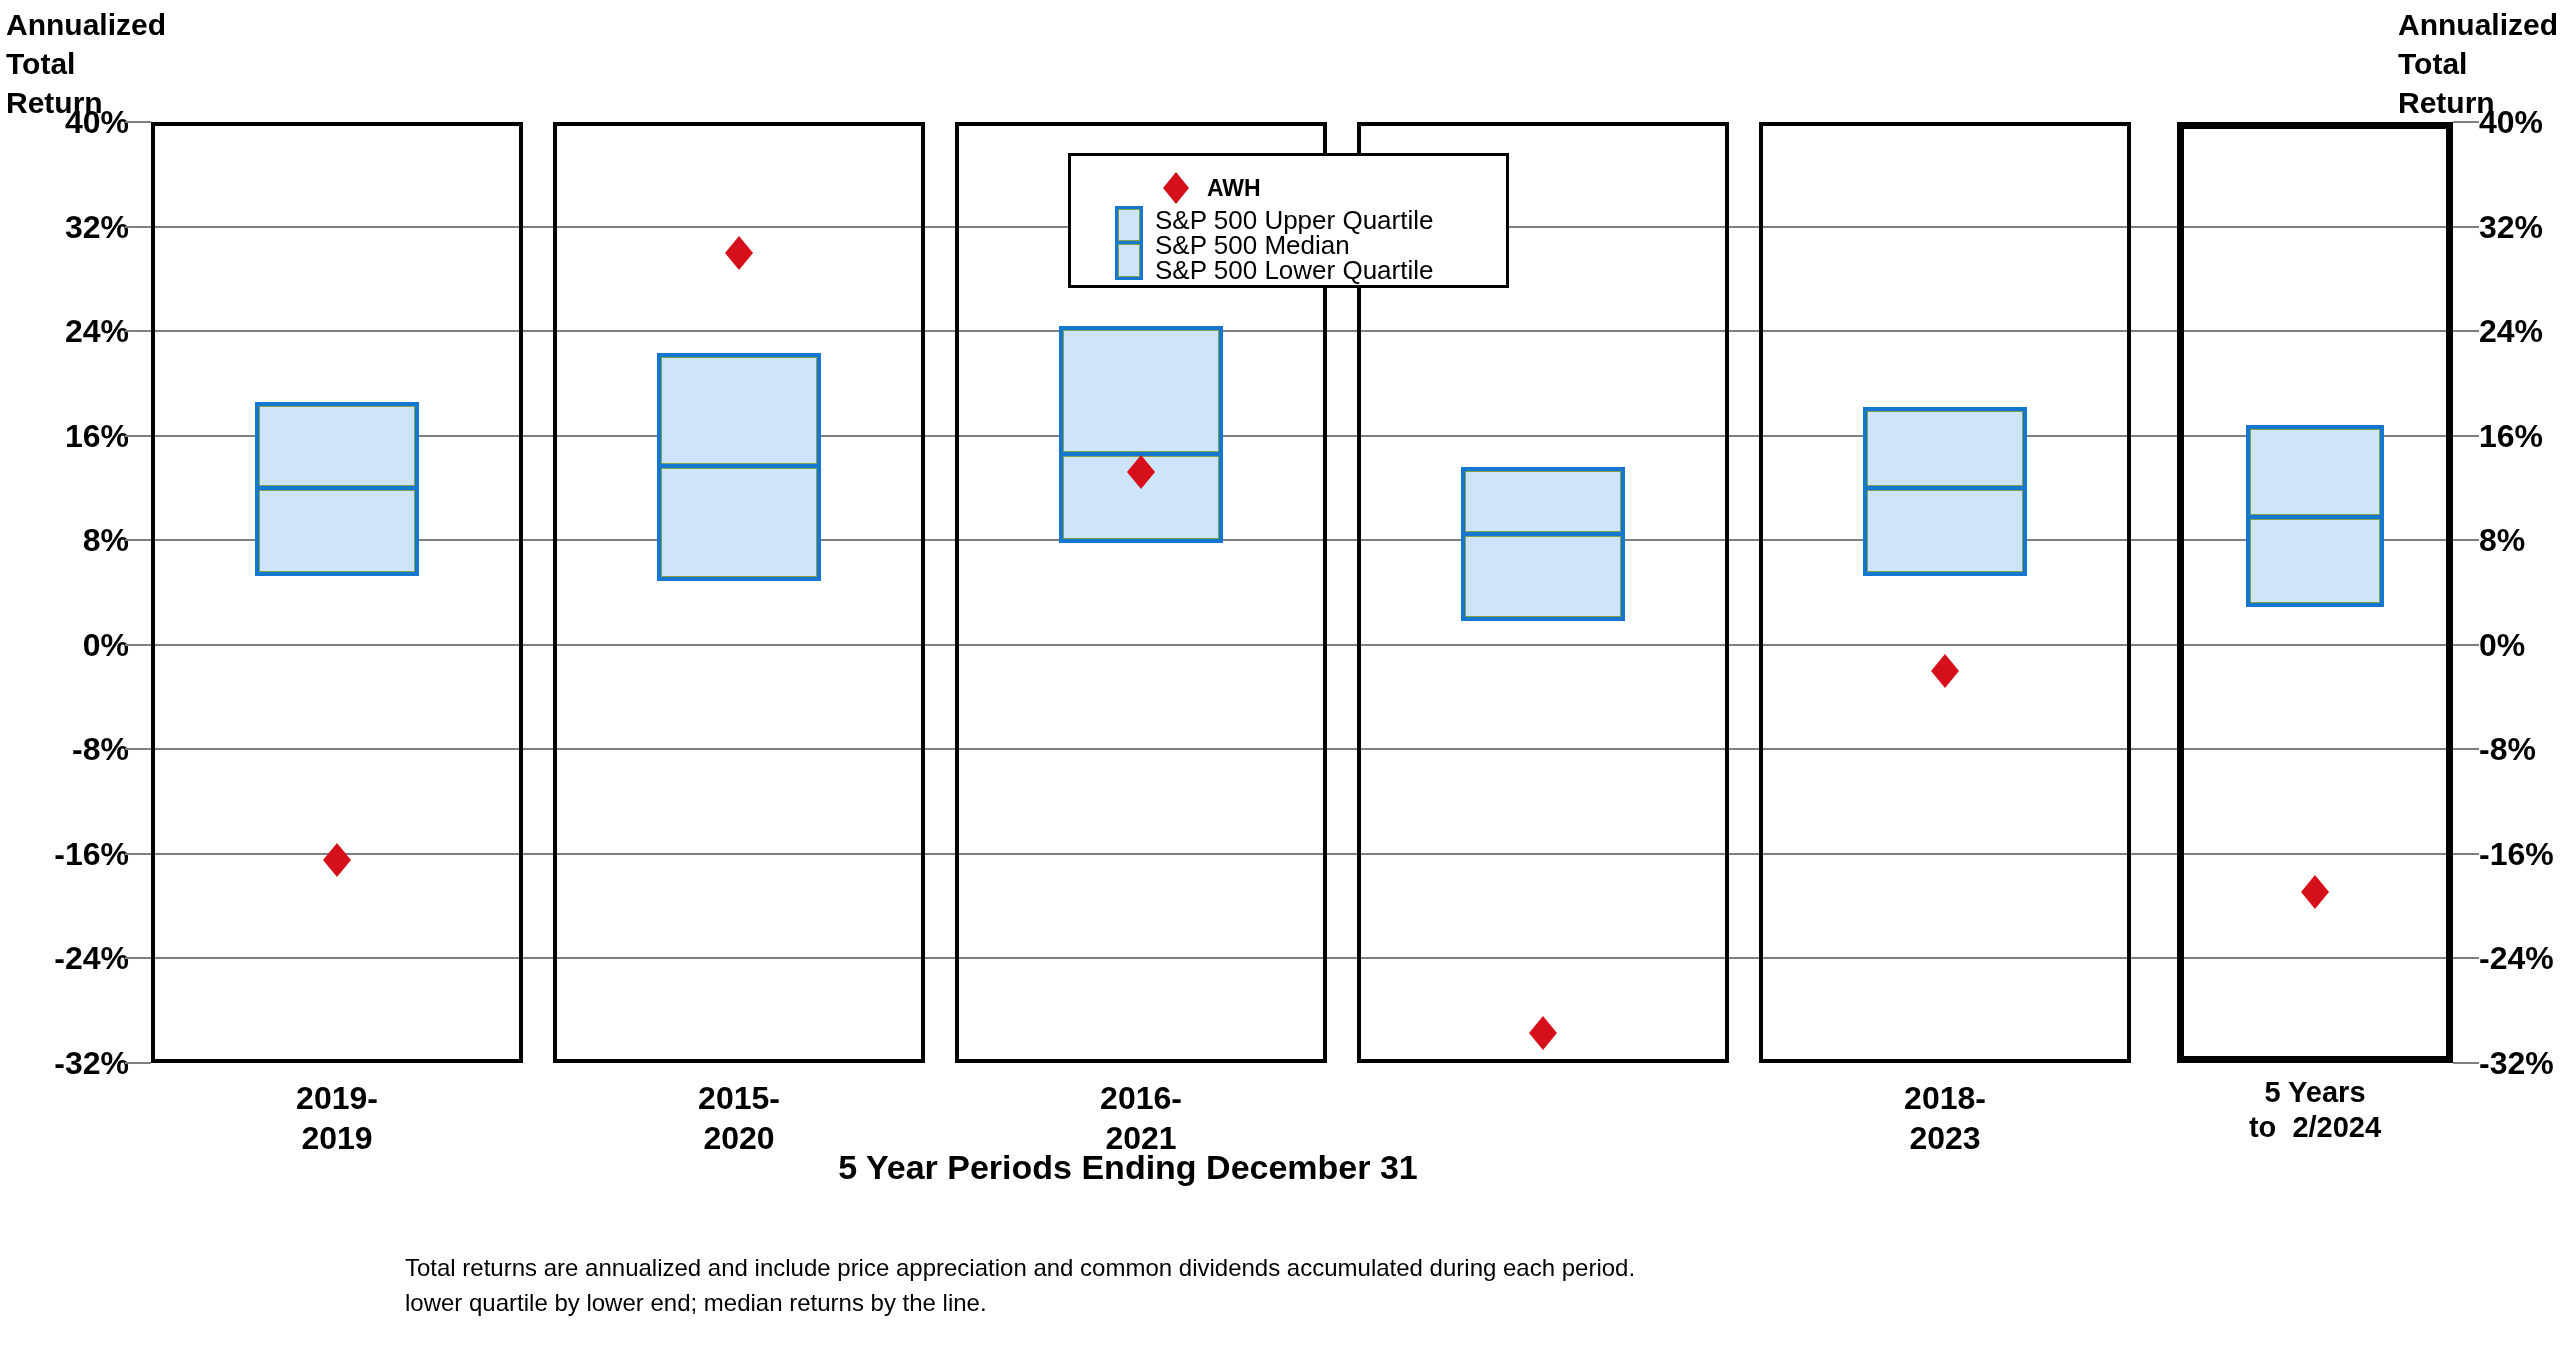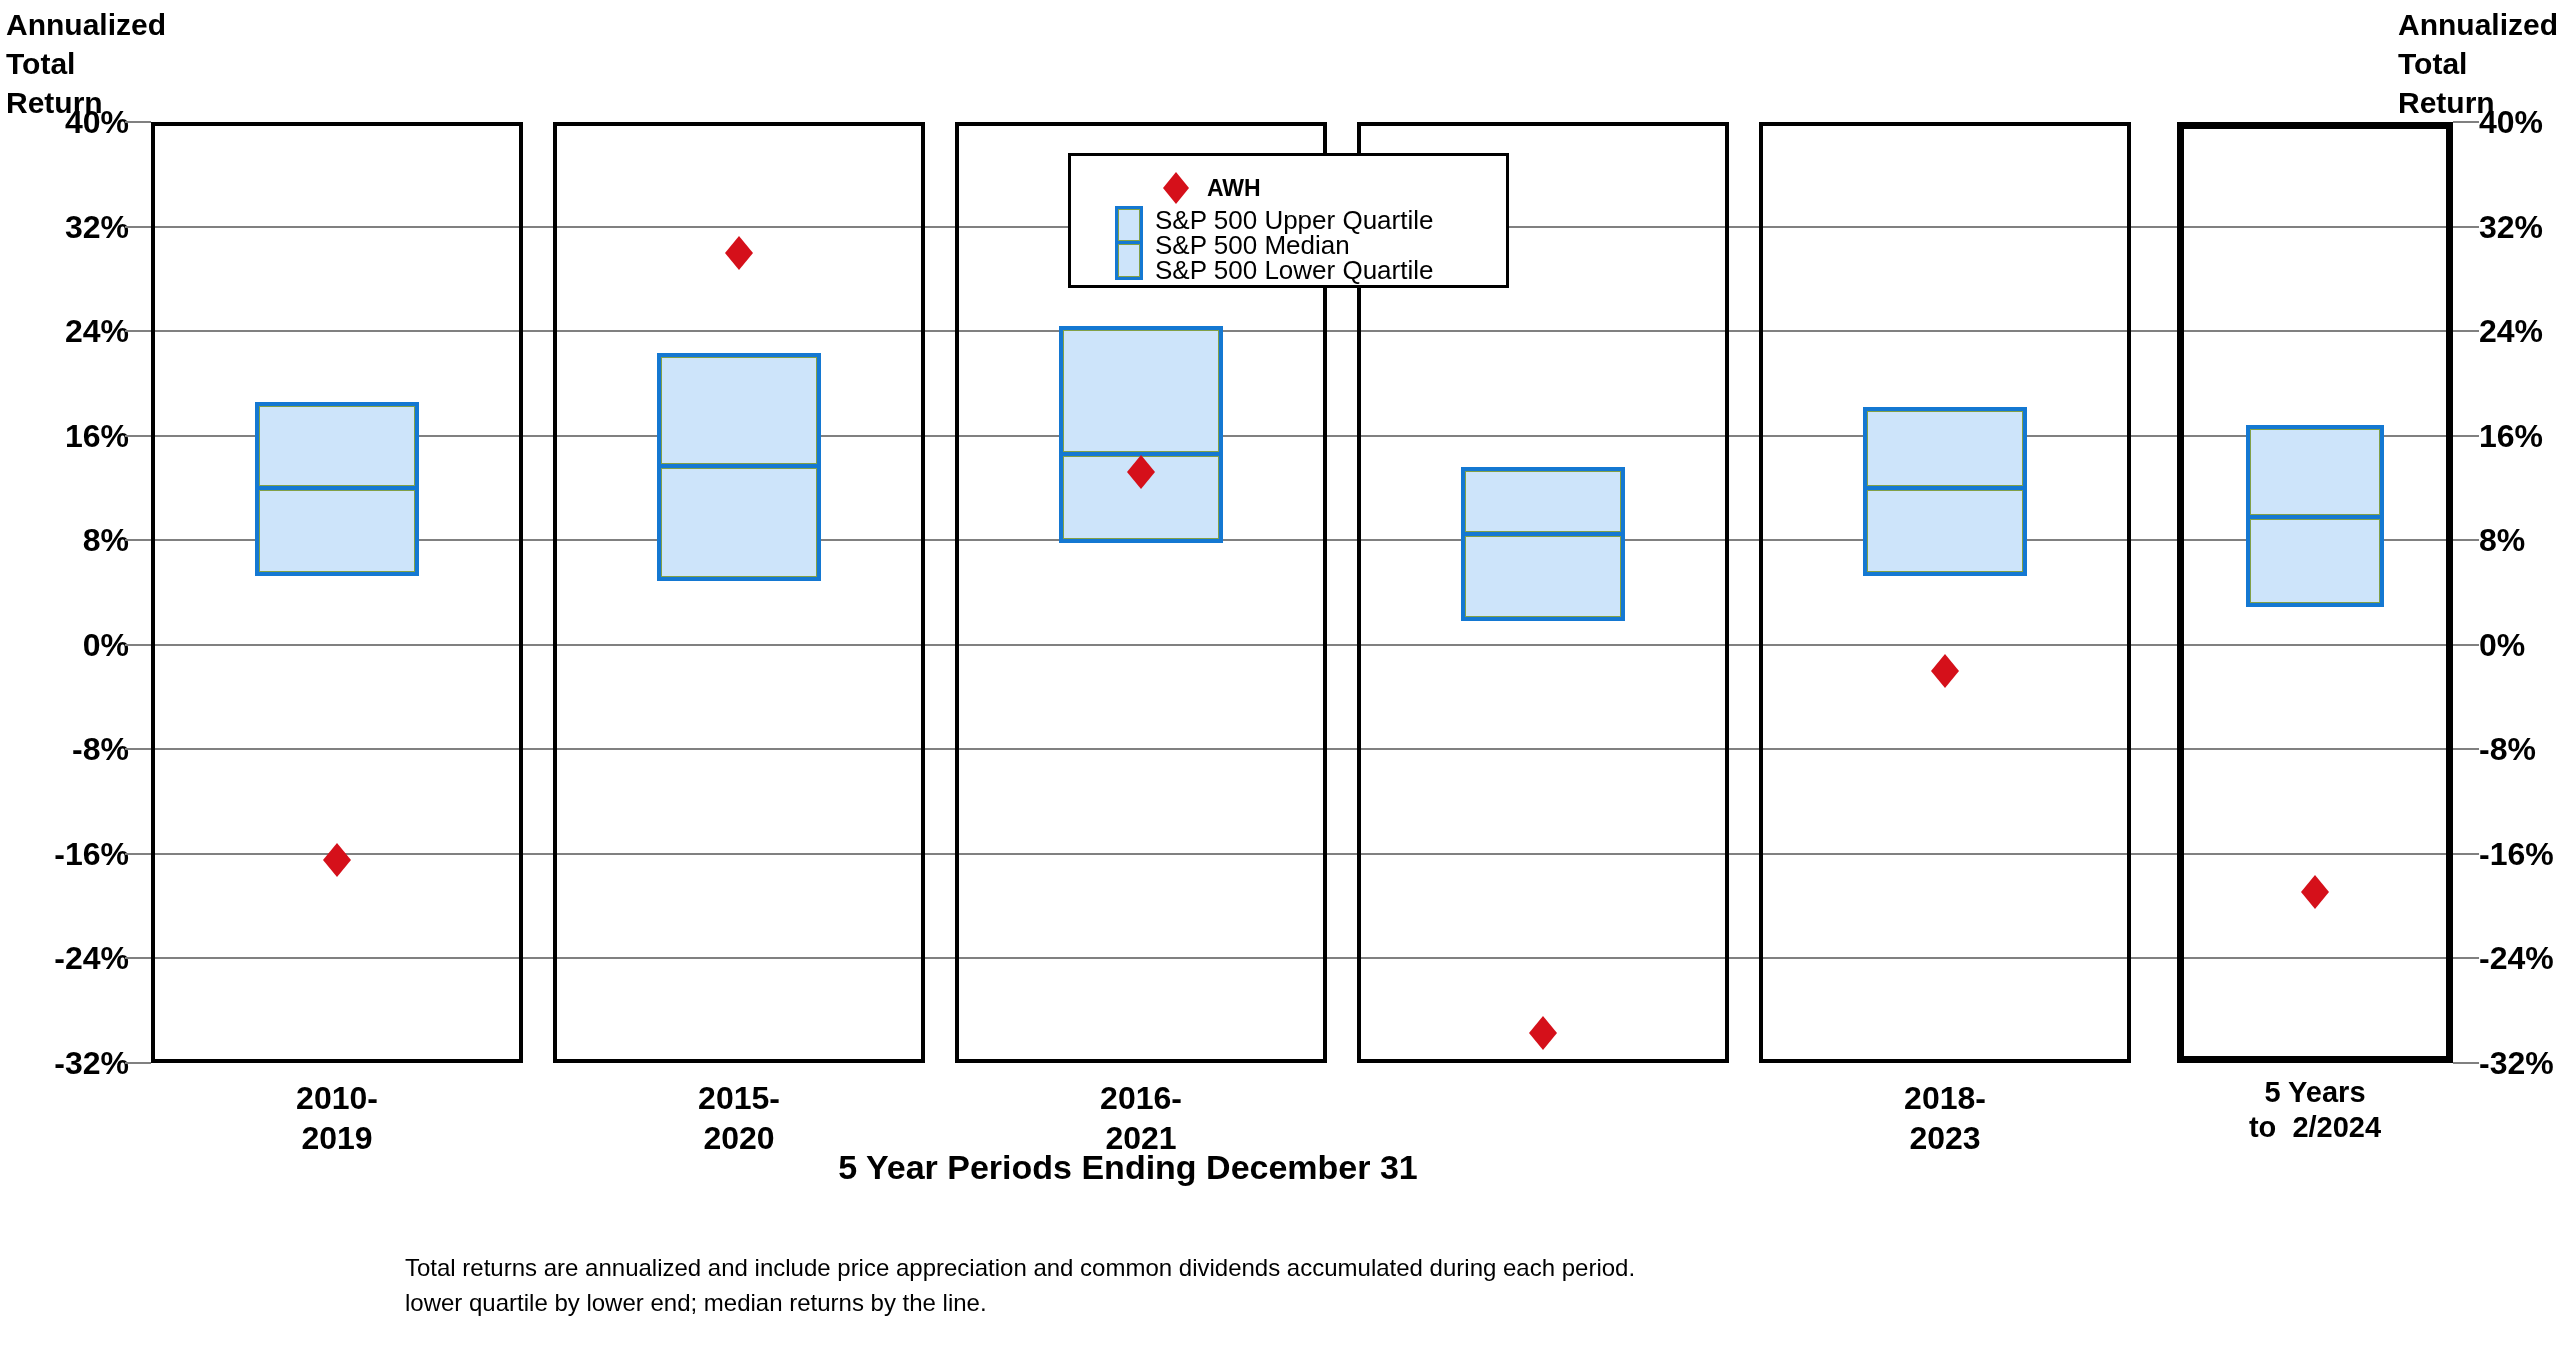--- a/index.html
+++ b/index.html
@@ -103,21 +103,21 @@
       <div class="ylab right" style="left: 2466px; width: 110px; top: 938px;">-24%</div>
       <div class="tickstub" style="left: 112px; top: 1062px; width: 26px; background: rgb(128, 128, 128); z-index: 1;"></div>
       <div class="tickstub" style="left: 2440px; top: 1062px; width: 26px; background: rgb(128, 128, 128); z-index: 1;"></div>
       <div class="ylab left" style="left: 0px; width: 116px; top: 1043px;">-32%</div>
       <div class="ylab right" style="left: 2466px; width: 110px; top: 1043px;">-32%</div>
       <div class="panel" style="left: 138px; top: 122px; width: 372px; height: 941px; border-color: rgb(0, 0, 0); z-index: 5;"></div>
       <div class="spbox" style="left: 242px; top: 402px; width: 164px; height: 174px; background: rgb(205, 228, 250); border: 4px solid rgb(20, 120, 210); box-shadow: rgb(130, 160, 70) 0px 0px 0px 1px inset; z-index: 10;">
         <div class="median" style="top: 79px; width: 156px; height: 6px; background: rgb(20, 120, 210); border-top: 1px solid rgb(130, 160, 70); border-bottom: 1px solid rgb(130, 160, 70); box-sizing: border-box;"></div>
       </div>
       <div class="diamond" style="left: 310px; top: 843px; width: 28px; height: 34px; background: rgb(213, 16, 26); z-index: 15;"></div>
-      <div class="xlab" style="left: 138px; top: 1078px; width: 372px; z-index: 2;">2010-
+      <div class="xlab" style="left: 138px; top: 1078px; width: 372px; z-index: 2;">2019-
 2019</div>
       <div class="panel" style="left: 540px; top: 122px; width: 372px; height: 941px; border-color: rgb(0, 0, 0); z-index: 5;"></div>
       <div class="spbox" style="left: 644px; top: 353px; width: 164px; height: 228px; background: rgb(205, 228, 250); border: 4px solid rgb(20, 120, 210); box-shadow: rgb(130, 160, 70) 0px 0px 0px 1px inset; z-index: 10;">
         <div class="median" style="top: 106px; width: 156px; height: 6px; background: rgb(20, 120, 210); border-top: 1px solid rgb(130, 160, 70); border-bottom: 1px solid rgb(130, 160, 70); box-sizing: border-box;"></div>
       </div>
       <div class="diamond" style="left: 712px; top: 236px; width: 28px; height: 34px; background: rgb(213, 16, 26); z-index: 15;"></div>
       <div class="xlab" style="left: 540px; top: 1078px; width: 372px; z-index: 2;">2015-
 2020</div>
       <div class="panel" style="left: 942px; top: 122px; width: 372px; height: 941px; border-color: rgb(0, 0, 0); z-index: 5;"></div>
       <div class="spbox" style="left: 1046px; top: 326px; width: 164px; height: 217px; background: rgb(205, 228, 250); border: 4px solid rgb(20, 120, 210); box-shadow: rgb(130, 160, 70) 0px 0px 0px 1px inset; z-index: 10;">

